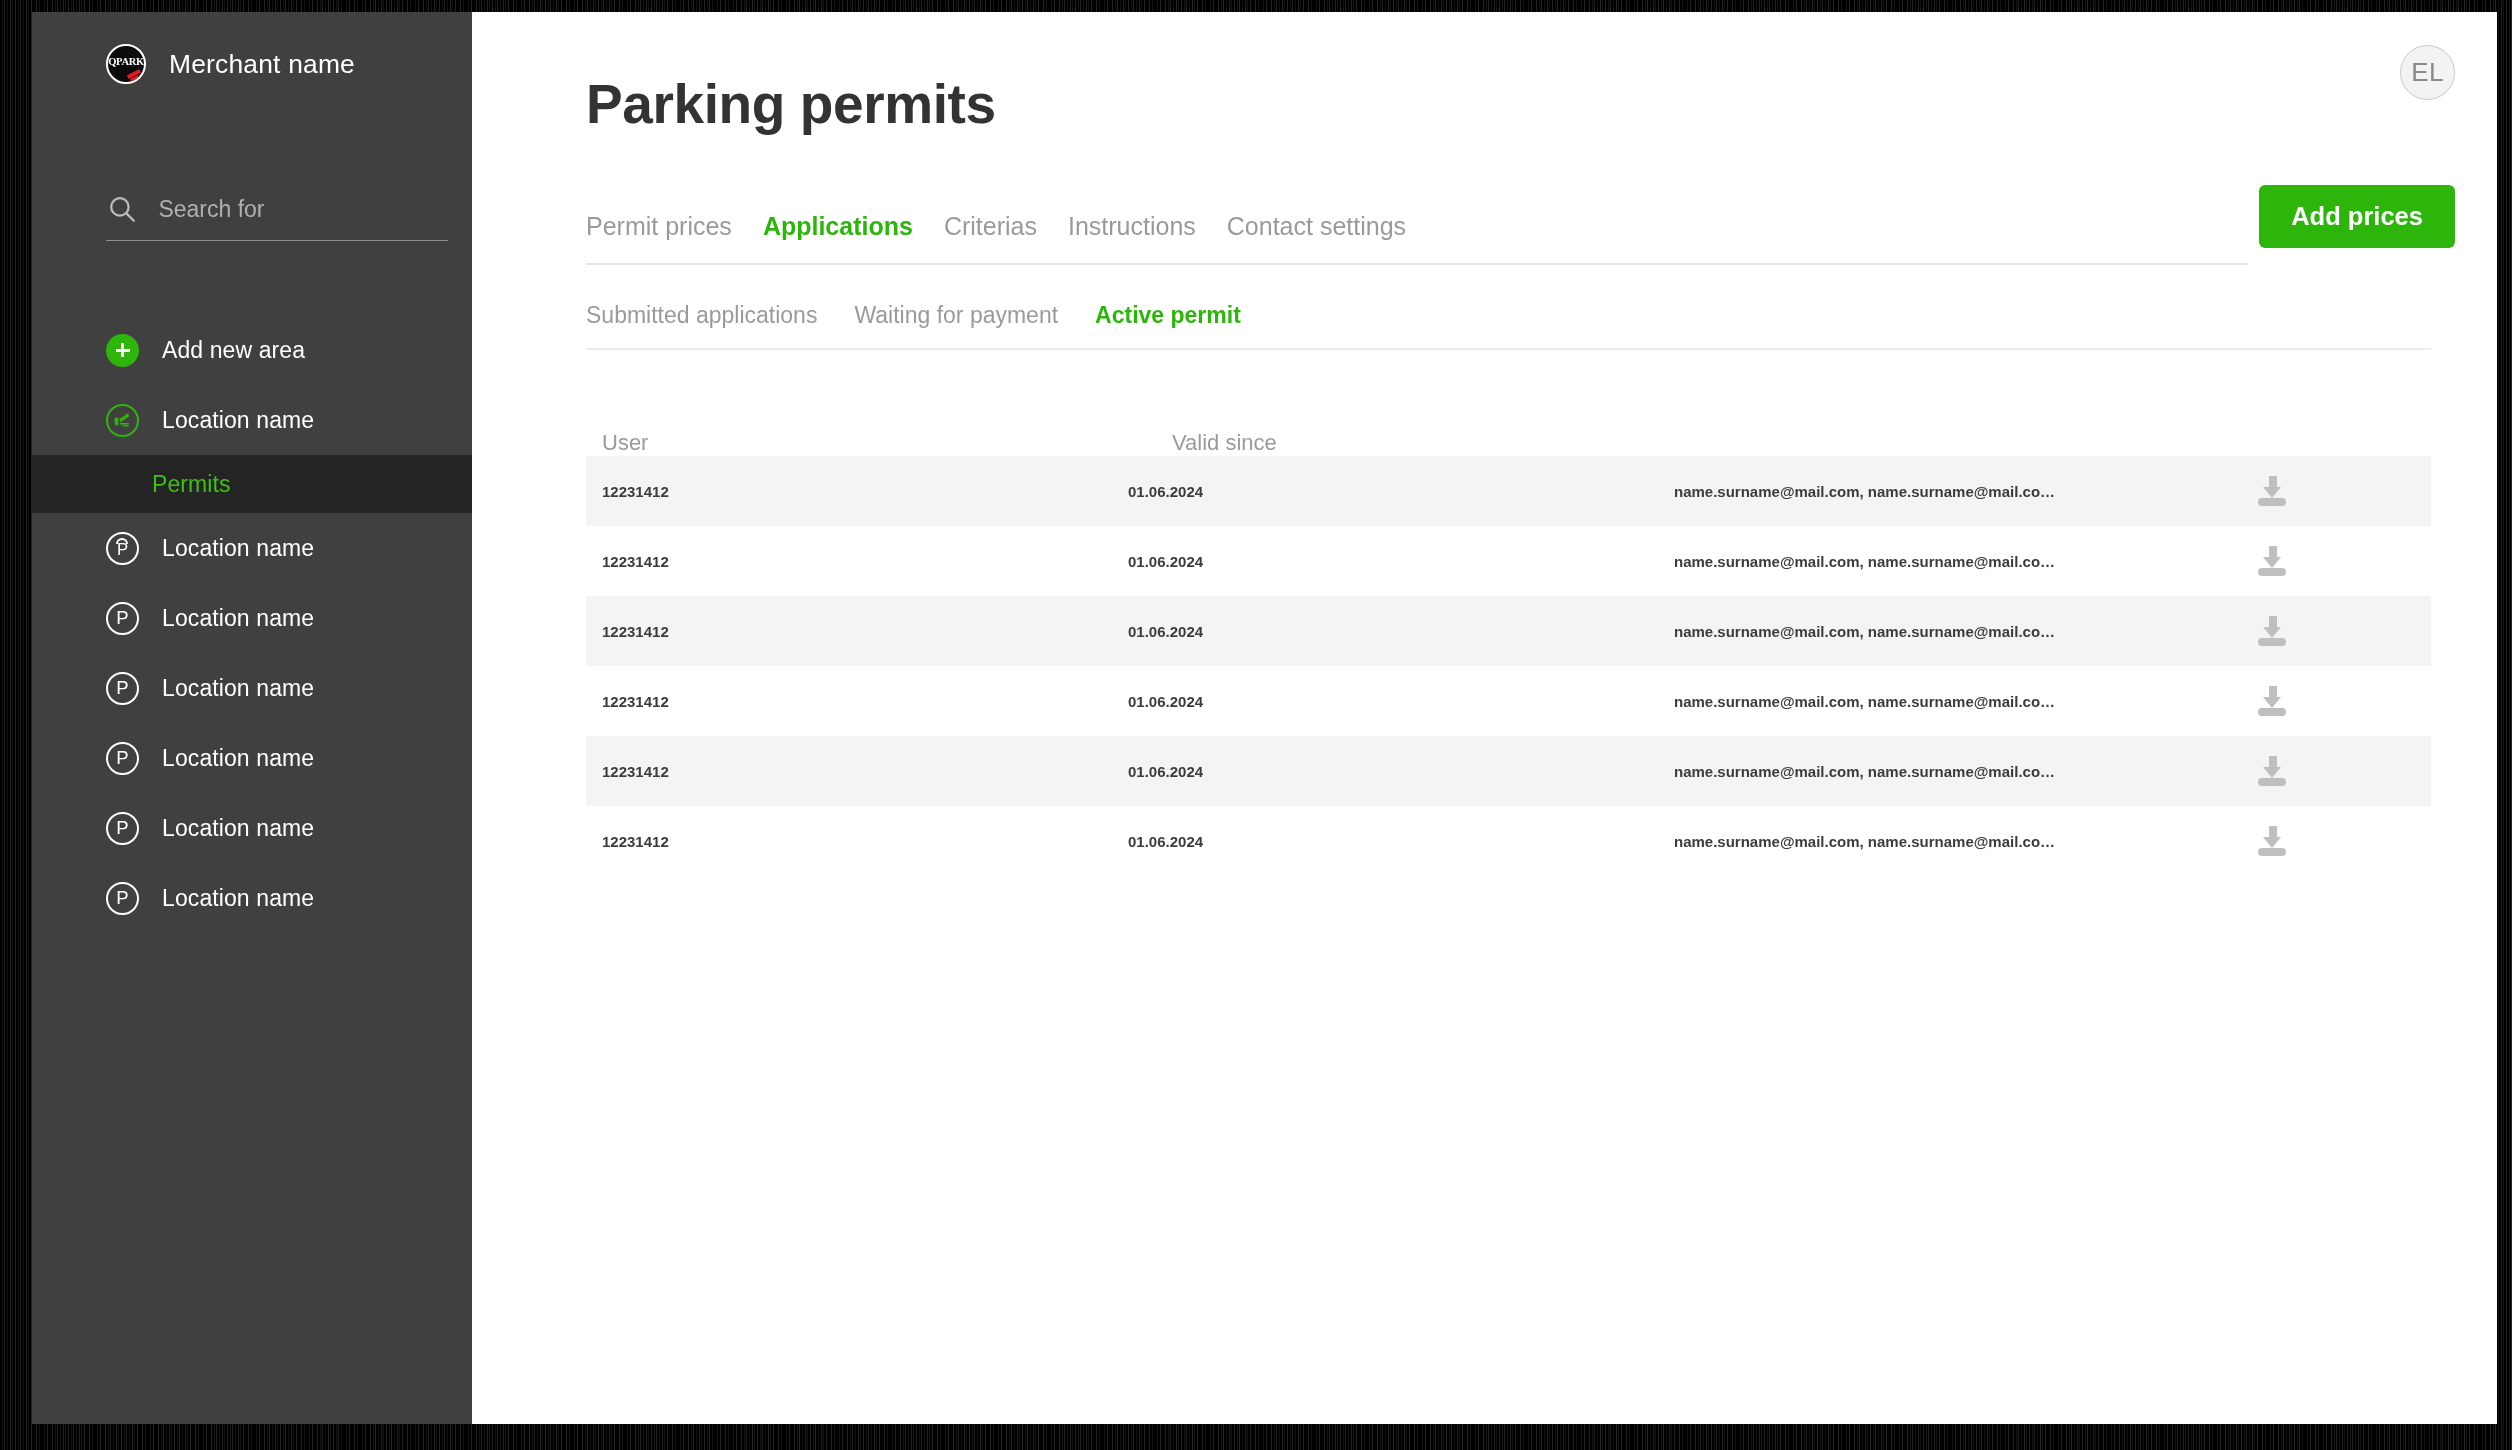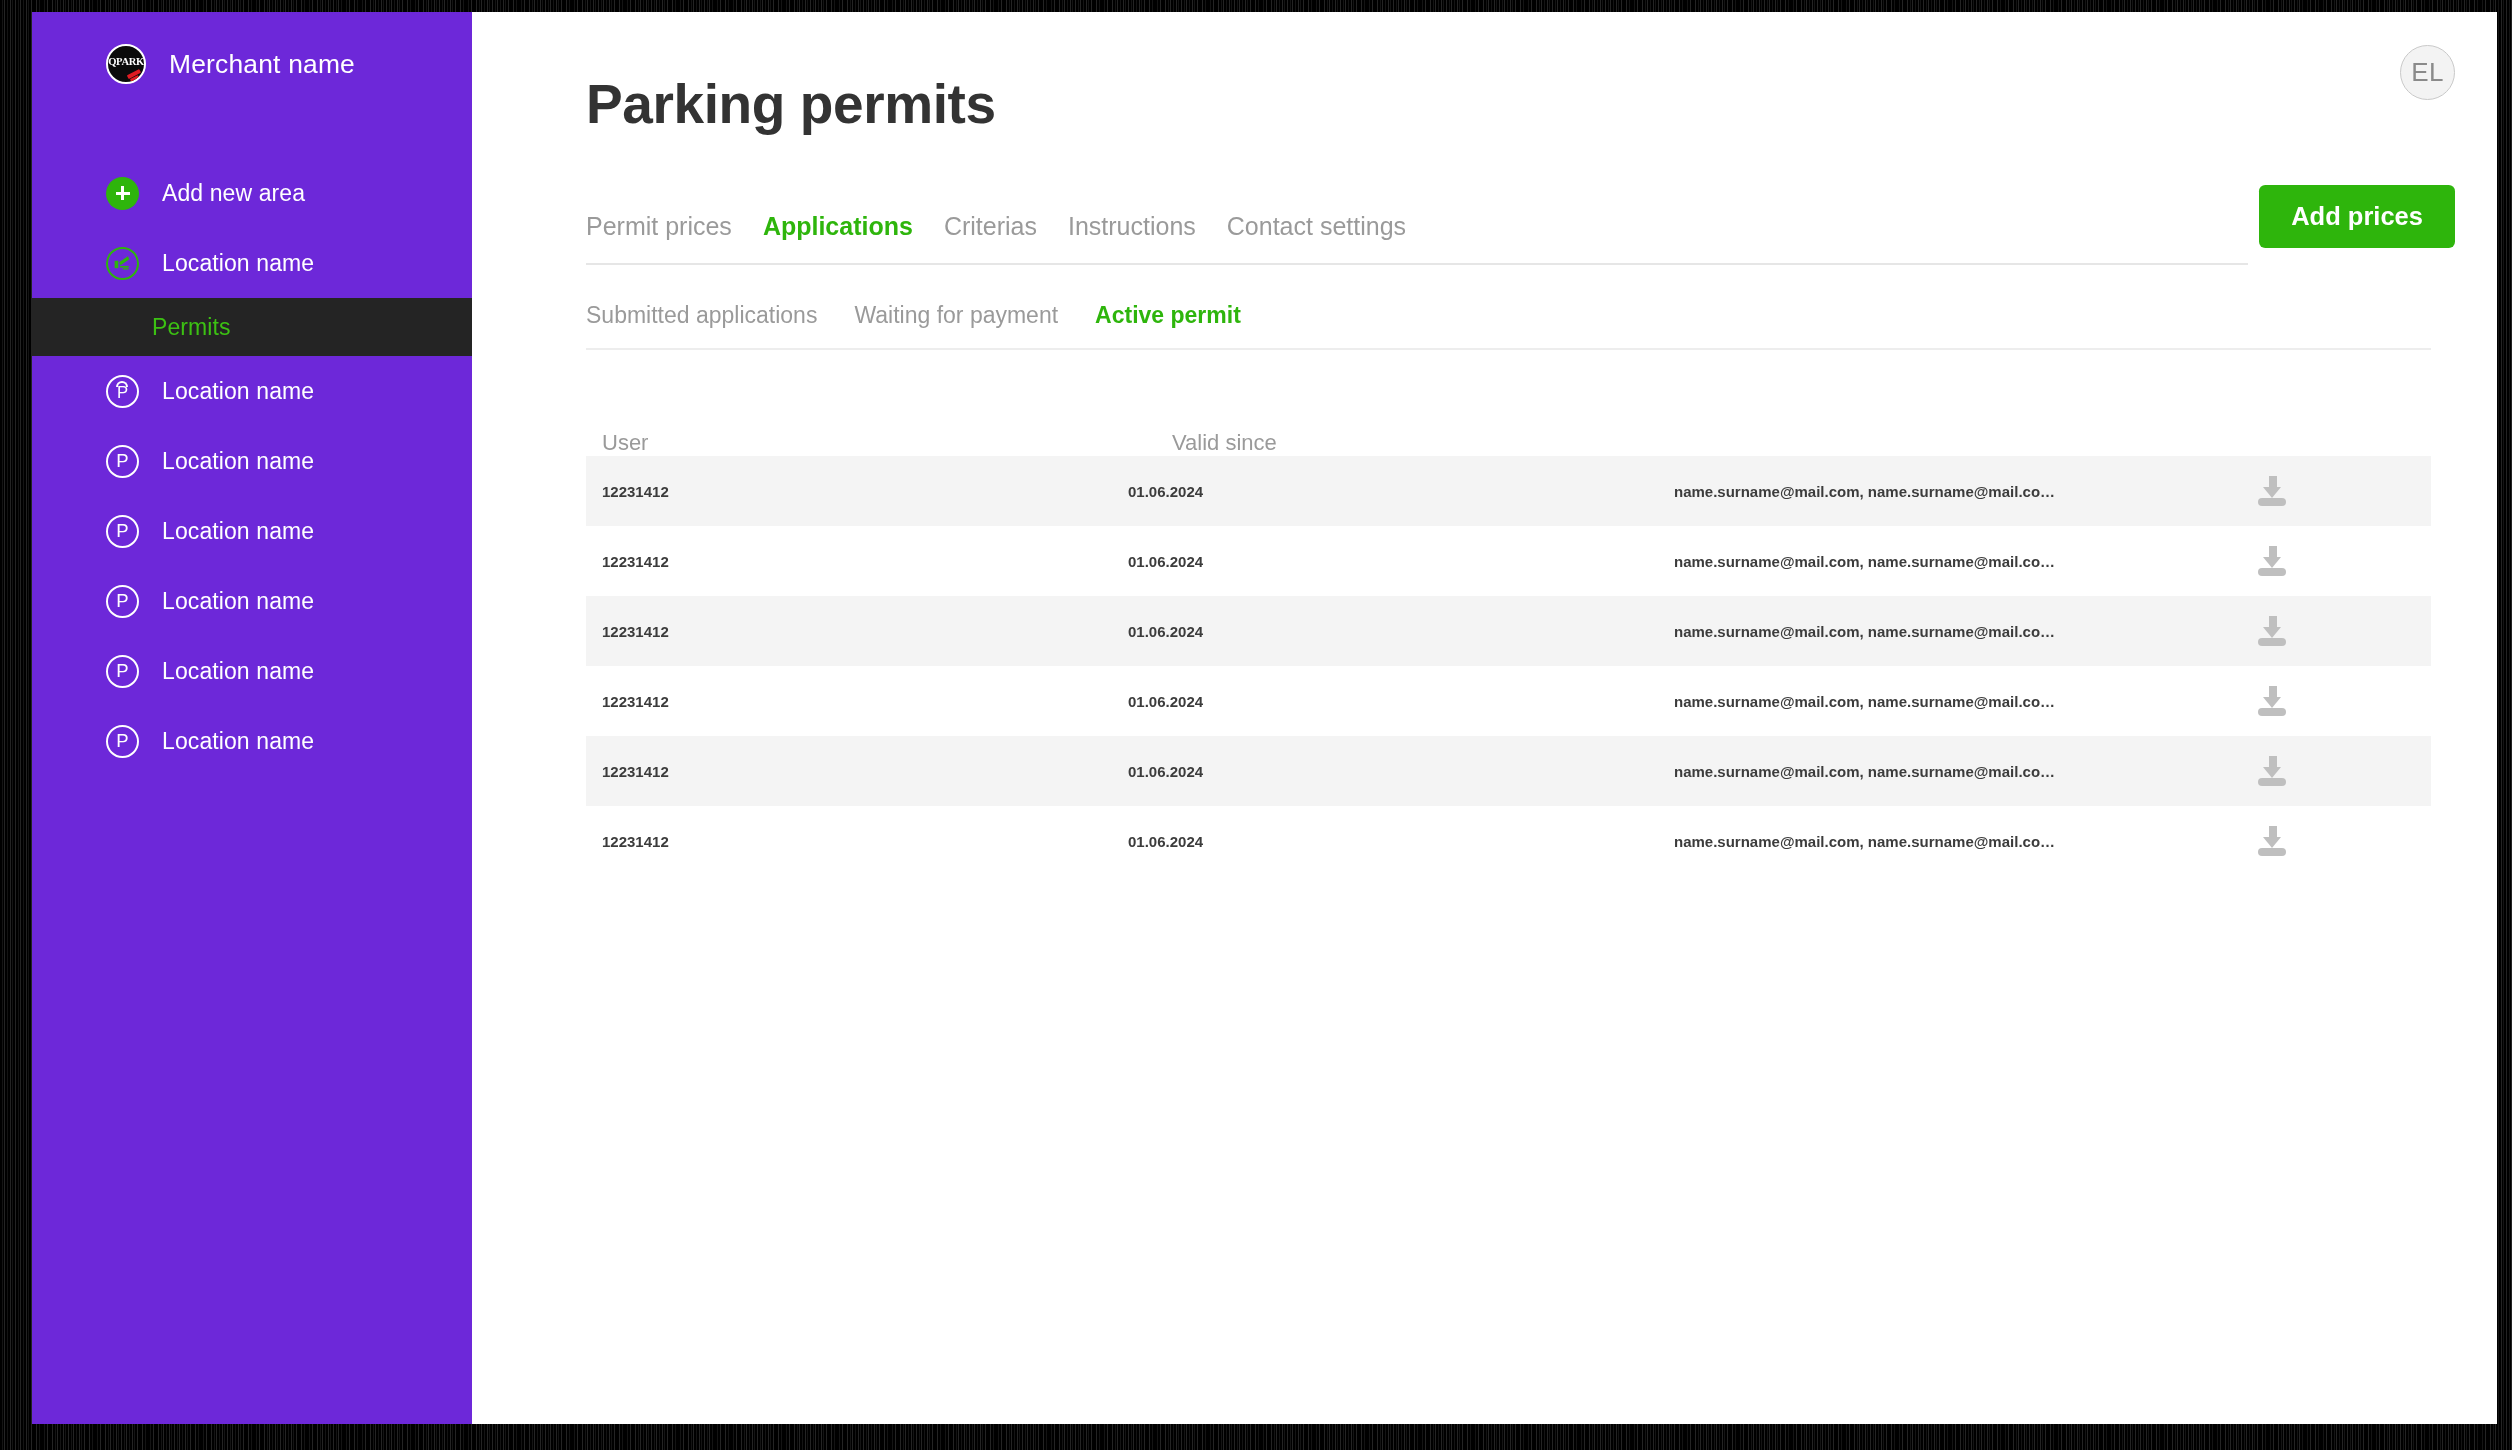--- a/index.html
+++ b/index.html
@@ -31,21 +31,21 @@
     background: #ffffff;
     overflow: hidden;
   }
 
   
   #sidebar {
     position: absolute;
     left: 0; top: 0;
     width: 440px;
     height: 1412px;
-    background: #6d28d9;
+    background: #404040;
   }
 
   .brand {
     display: flex;
     align-items: center;
     gap: 23px;
     padding: 32px 0 0 74px;
   }
   .brand-logo {
     width: 40px; height: 40px;
@@ -334,20 +334,27 @@
 
       <div class="brand">
         <div class="brand-logo">
           <div class="q">QPARK</div>
           <div class="swoosh"></div>
           <div class="swoosh2"></div>
         </div>
         <div class="brand-name">Merchant name</div>
       </div>
 
+      <div class="search-wrap">
+        <svg class="ico" viewBox="0 0 38 38">
+          <circle cx="16" cy="16" r="10" fill="none" stroke="#bdbdbd" stroke-width="2.6"></circle>
+          <line x1="23.5" y1="23.5" x2="32" y2="32" stroke="#bdbdbd" stroke-width="2.6" stroke-linecap="round"></line>
+        </svg>
+        <input class="search-input" type="text" placeholder="Search for" style="">
+      </div>
 
       <div id="nav">
 
         <div class="nav-item">
           <div class="ico ico-plus"></div>
           <div class="nav-label">Add new area</div>
         </div>
 
         <div class="nav-item">
           <div class="ico ico-barrier">

